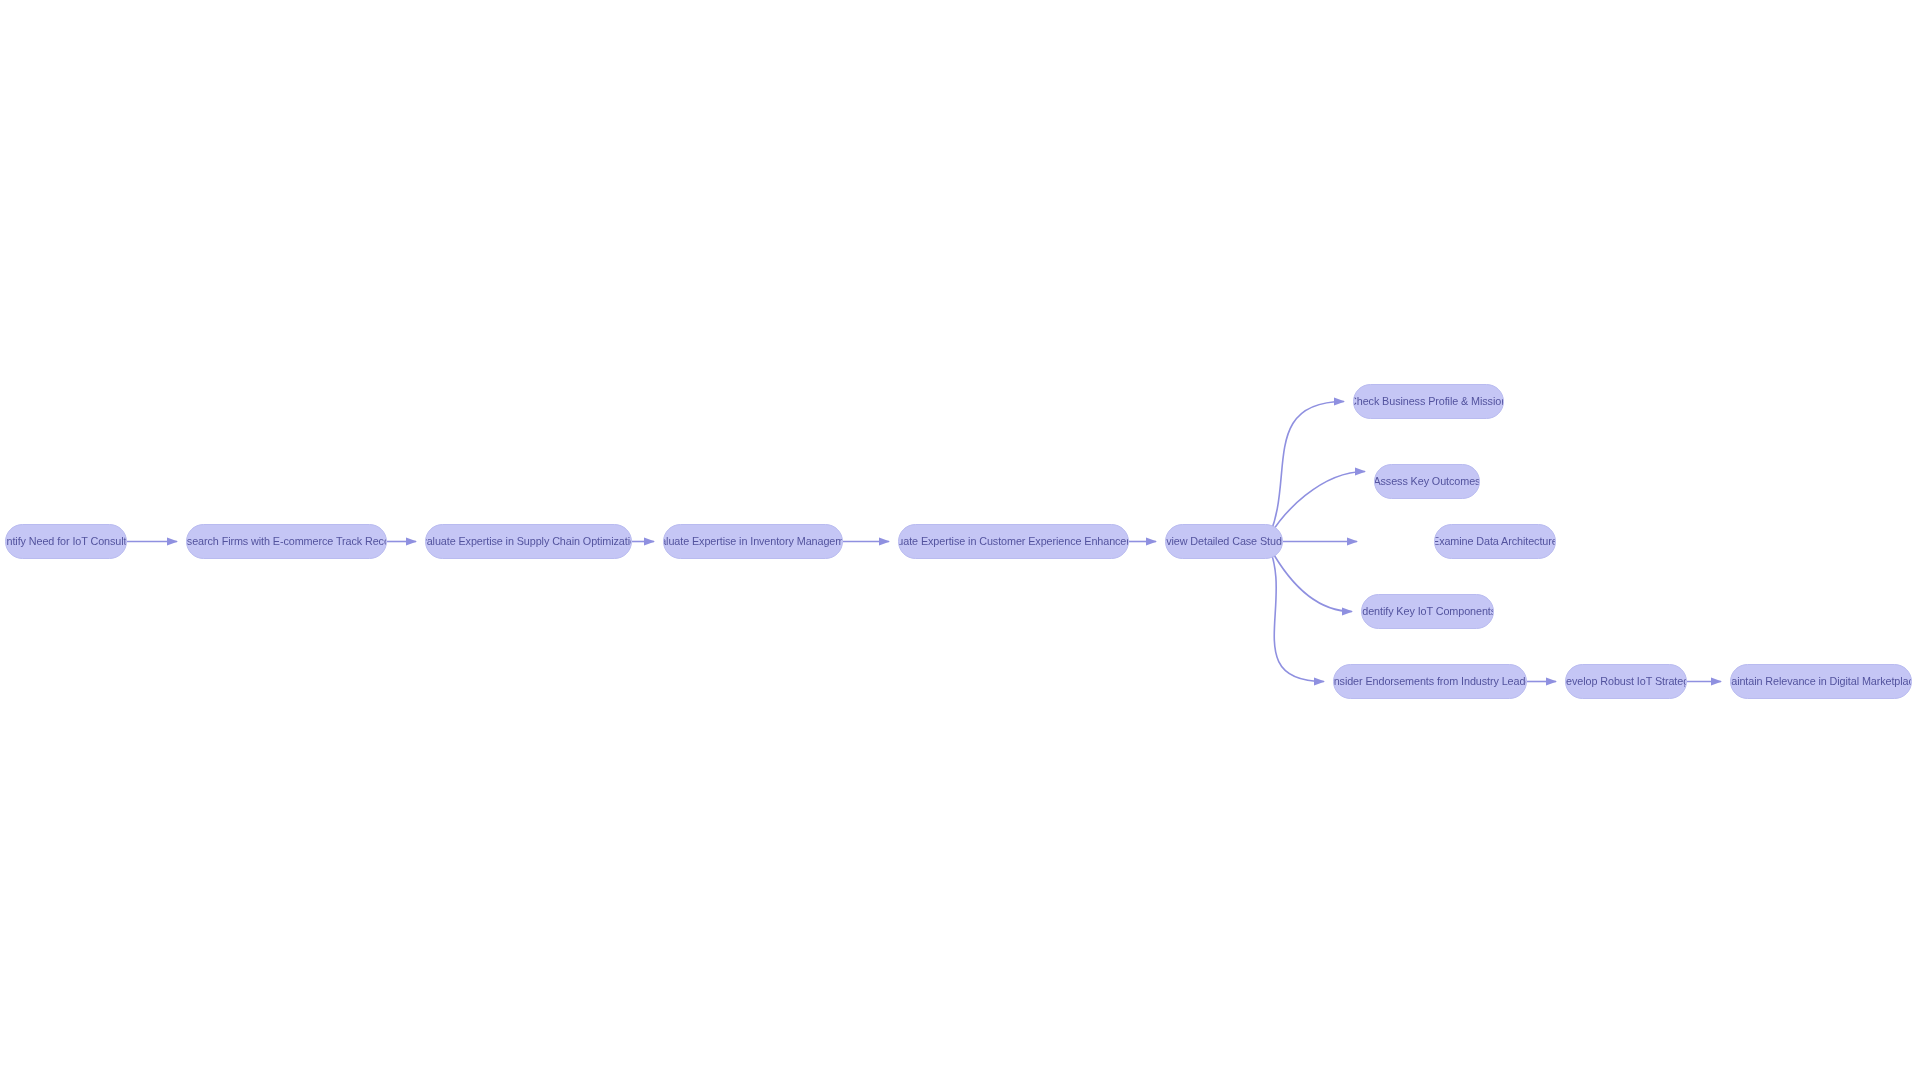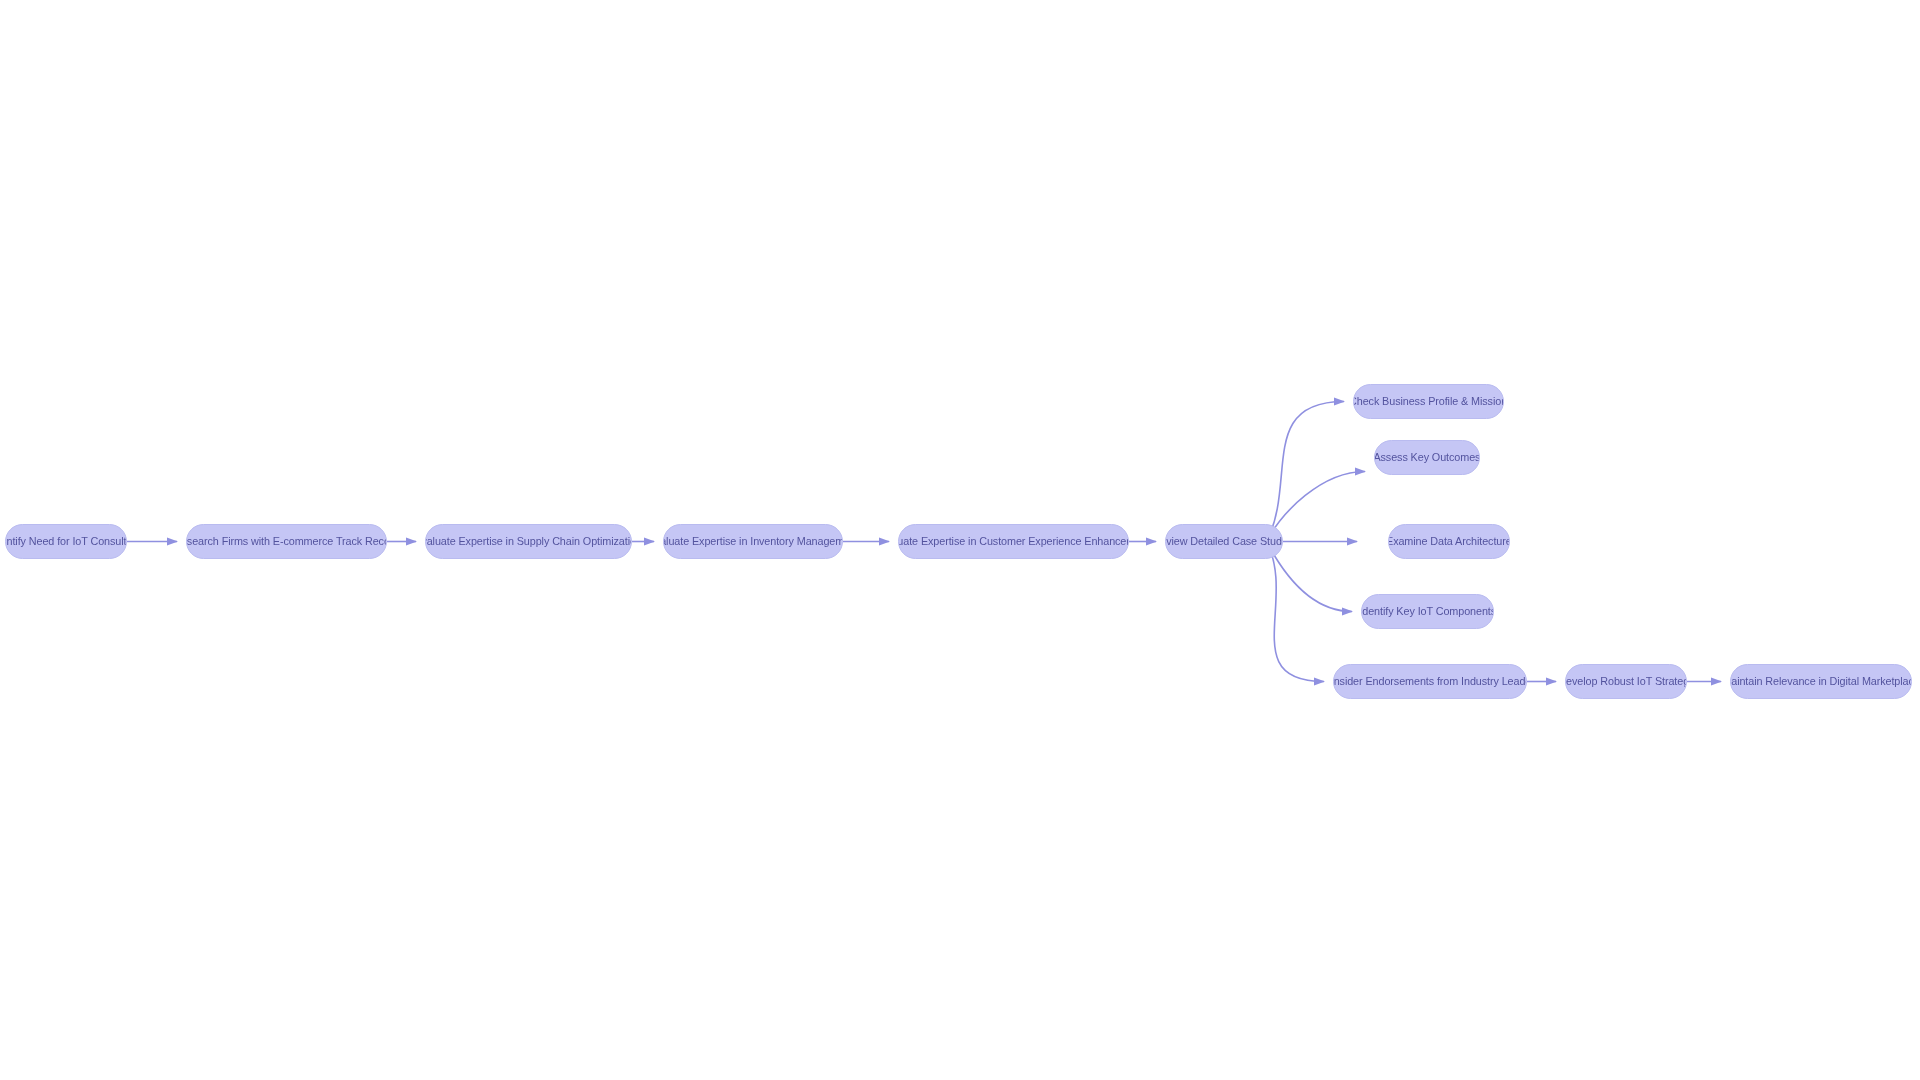--- a/index.html
+++ b/index.html
@@ -91,24 +91,24 @@
       </div>
       <div class="flow-node" style="left: 898px; top: 524px; width: 231px;">
         <span class="node-label">Evaluate Expertise in Customer Experience Enhancement</span>
       </div>
       <div class="flow-node" style="left: 1165px; top: 524px; width: 118px;">
         <span class="node-label">Review Detailed Case Studies</span>
       </div>
       <div class="flow-node" style="left: 1353px; top: 384px; width: 151px;">
         <span class="node-label">Check Business Profile &amp; Mission</span>
       </div>
-      <div class="flow-node" style="left: 1374px; top: 440px; width: 106px;">
+      <div class="flow-node" style="left: 1374px; top: 464px; width: 106px;">
         <span class="node-label">Assess Key Outcomes</span>
       </div>
-      <div class="flow-node" style="left: 1388px; top: 524px; width: 122px;">
+      <div class="flow-node" style="left: 1434px; top: 524px; width: 122px;">
         <span class="node-label">Examine Data Architecture</span>
       </div>
       <div class="flow-node" style="left: 1361px; top: 594px; width: 133px;">
         <span class="node-label">Identify Key IoT Components</span>
       </div>
       <div class="flow-node" style="left: 1333px; top: 664px; width: 194px;">
         <span class="node-label">Consider Endorsements from Industry Leaders</span>
       </div>
       <div class="flow-node" style="left: 1565px; top: 664px; width: 122px;">
         <span class="node-label">Develop Robust IoT Strategy</span>

